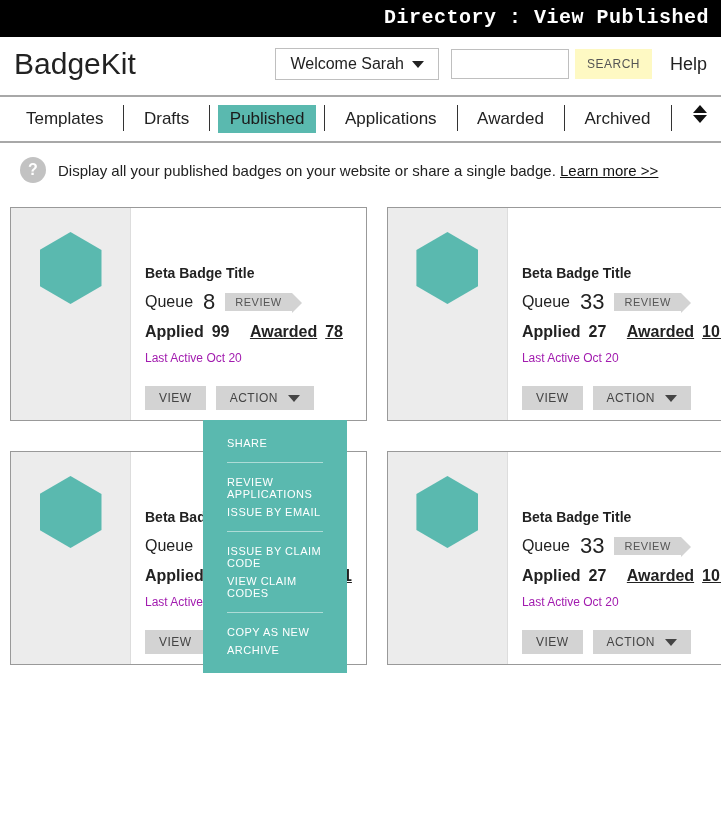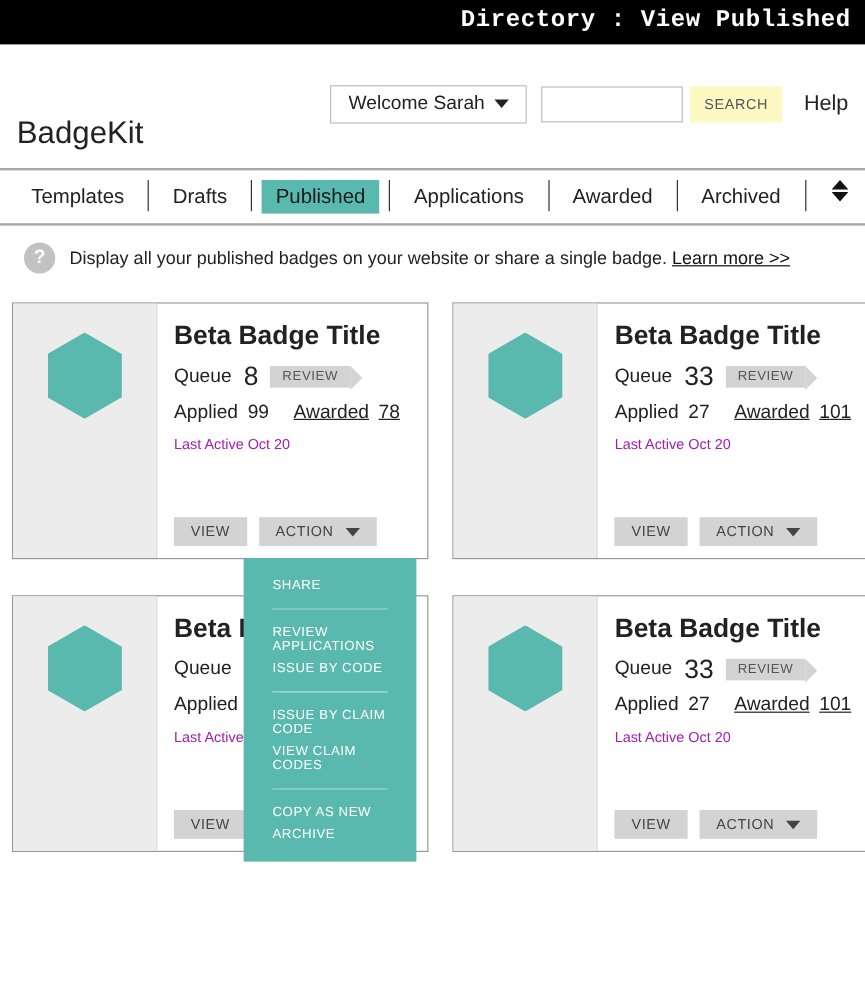--- a/index.html
+++ b/index.html
@@ -20,25 +20,24 @@
     padding: 6px 12px 8px;
     letter-spacing: 0.5px;
   }
   .header {
     display: flex;
     align-items: center;
     padding: 10px 14px 14px;
     border-bottom: 2px solid #a8a8a8;
   }
   .logo {
-    font-size: 26px;
+    font-size: 30px;
     font-weight: 400;
     flex: 0 0 auto;
     margin-right: auto;
-    margin-top: 48px;
   }
   .welcome {
     border: 1px solid #bfbfbf;
     padding: 6px 14px;
     font-size: 16px;
     display: flex;
     align-items: center;
     gap: 8px;
     margin-right: 12px;
   }
@@ -157,22 +156,23 @@
   }
   .card-body {
     flex: 1;
     padding: 14px 14px 10px;
     display: flex;
     flex-direction: column;
     gap: 8px;
     position: relative;
   }
   .card-title {
-    font-size: 22px;
+    font-size: 14px;
     font-weight: bold;
+    margin-top: 43px;
   }
   .queue-row {
     display: flex;
     align-items: center;
     gap: 10px;
     font-size: 16px;
   }
   .queue-num {
     font-size: 22px;
   }
@@ -191,20 +191,21 @@
     width: 0; height: 0;
     border-top: 10px solid transparent;
     border-bottom: 10px solid transparent;
     border-left: 10px solid #d3d3d3;
   }
   .applied-row {
     font-size: 16px;
     display: flex;
     gap: 8px;
     align-items: baseline;
+    font-weight: bold;
   }
   .applied-row .awarded { text-decoration: underline; }
   .applied-row .awarded-num { text-decoration: underline; }
   .last-active {
     font-size: 12px;
     color: #a21caf;
     margin-top: 2px;
   }
   .card-actions {
     margin-top: auto;
@@ -320,21 +321,21 @@
           </button>
       </div>
 
       <div class="action-menu">
         <div class="section">
             <div class="item">SHARE</div>
           </div>
         <hr>
         <div class="section">
           <div class="item">REVIEW APPLICATIONS</div>
-          <div class="item">ISSUE BY CODE</div>
+          <div class="item">ISSUE BY EMAIL</div>
         </div>
         <hr>
         <div class="section">
           <div class="item">ISSUE BY CLAIM CODE</div>
           <div class="item">VIEW CLAIM CODES</div>
         </div>
         <hr>
         <div class="section">
           <div class="item">COPY AS NEW</div>
           <div class="item">ARCHIVE</div>

